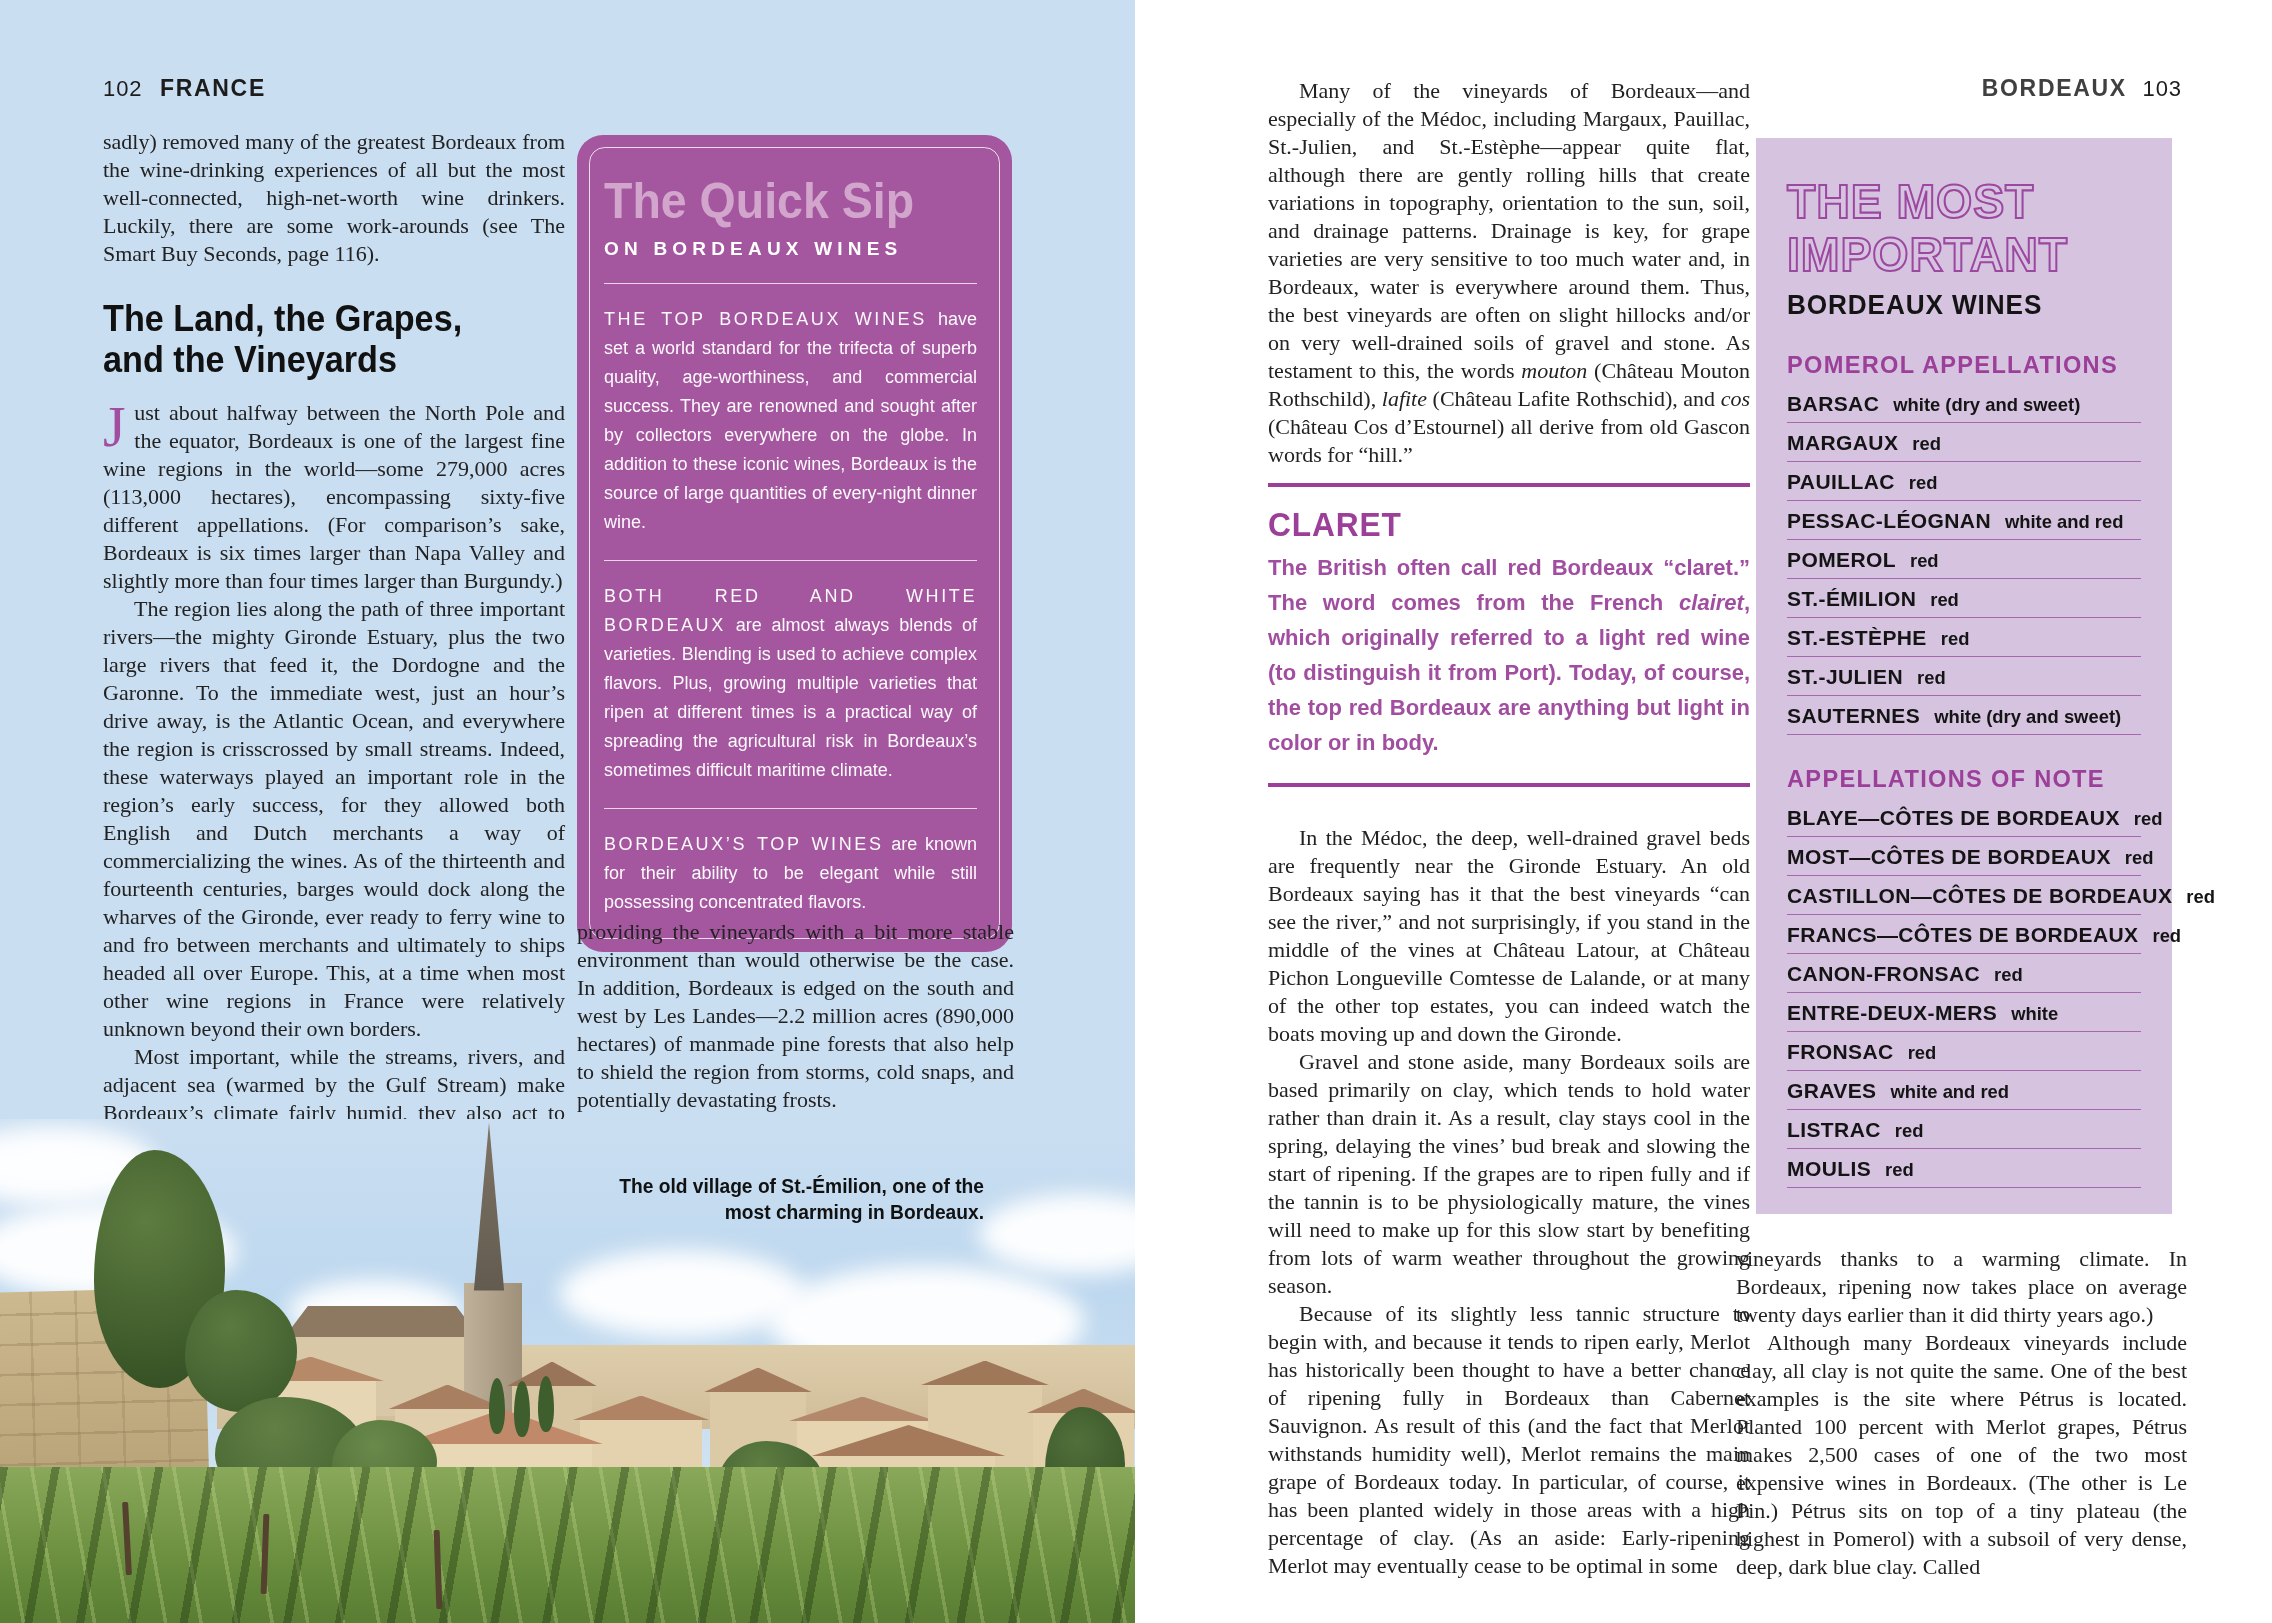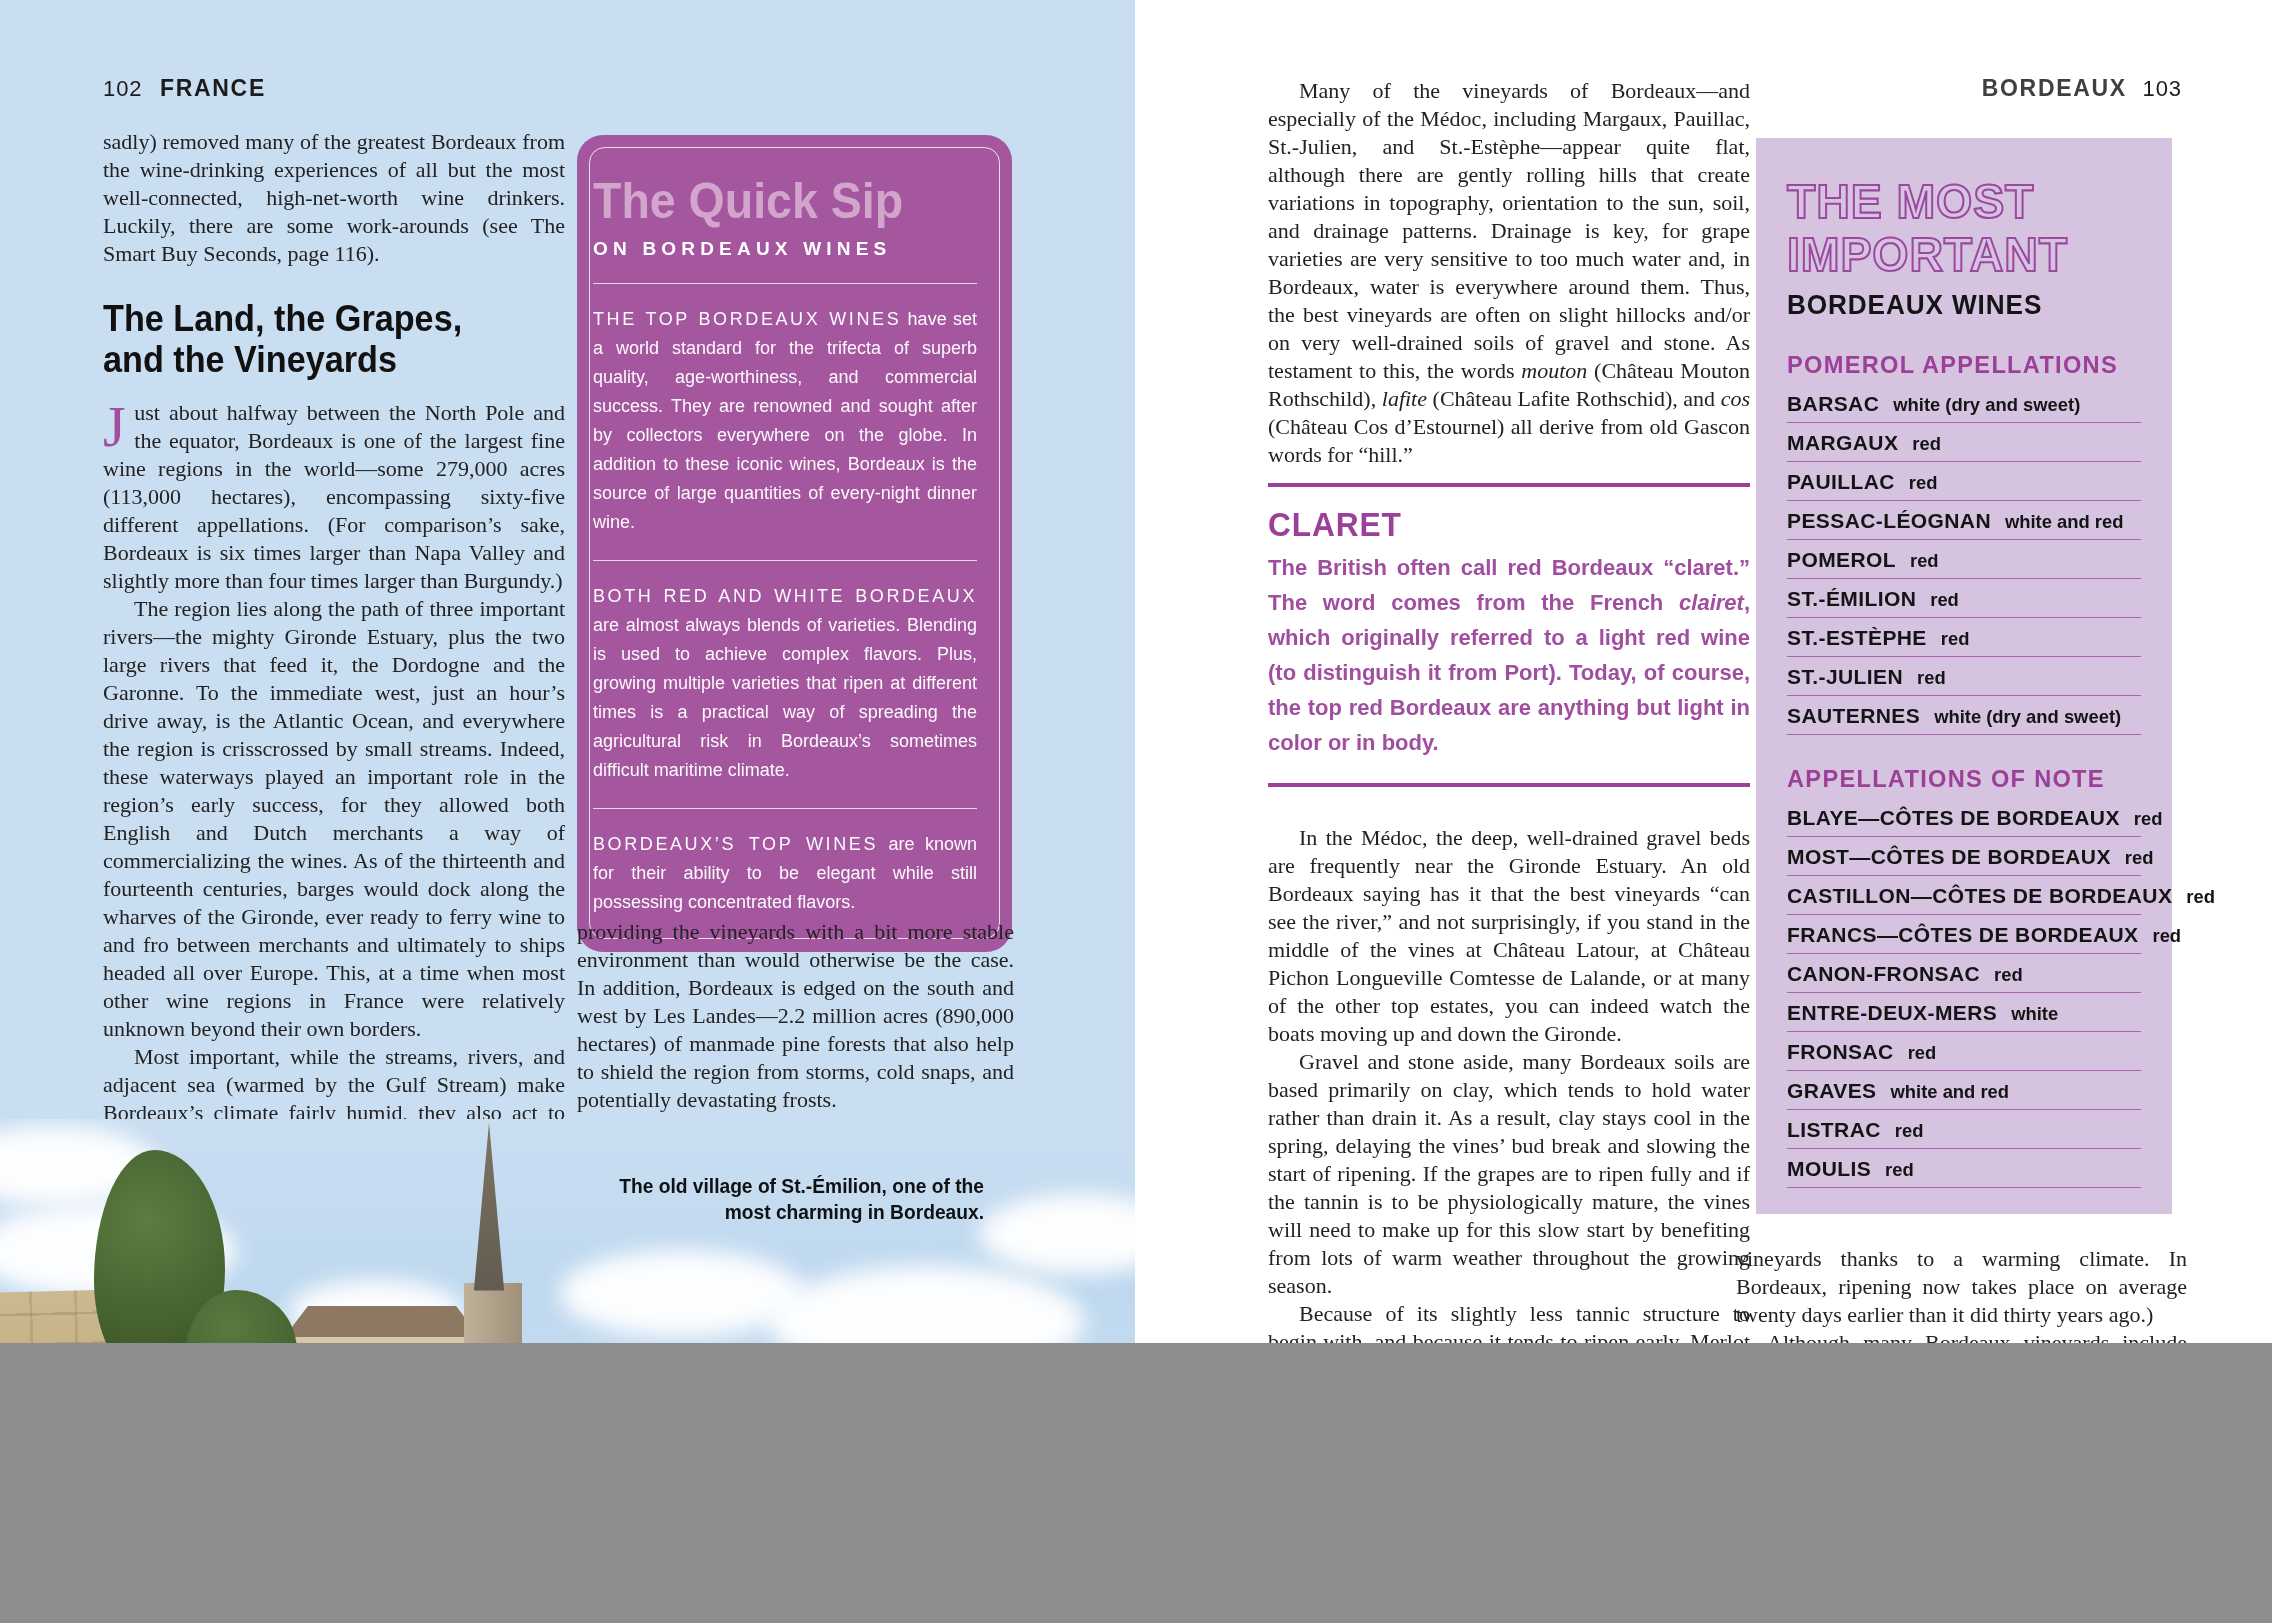--- a/index.html
+++ b/index.html
@@ -1,33 +1,33 @@
 <!DOCTYPE html>
 <html lang="en" style="font-size:14px"><head>
 <meta charset="utf-8">
 <style>
   html,body{margin:0;padding:0;background:#8d8d8d;}
-  #spread{position:relative;width:2273px;height:1343px;margin:0 auto;background:#ffffff;overflow:hidden;
+  #spread{position:relative;width:2273px;height:1623px;margin:0 auto;background:#ffffff;overflow:hidden;
     font-family:"Liberation Serif",serif;color:#1c1c1c;}
   
   .page-left{position:absolute;left:0;top:0;width:1135px;height:1623px;background:#cadef1;}
   .pg-head-left{position:absolute;left:103px;top:75px;display:flex;align-items:baseline;gap:17.5px;
     font-family:"Liberation Sans",sans-serif;}
   .pg-num{font-size:22px;font-weight:500;letter-spacing:0.9px;}
   .pg-sec{font-size:23px;font-weight:800;letter-spacing:1.7px;}
   .colL1{position:absolute;left:103px;top:128px;width:462px;}
   .body-par{font-size:22px;line-height:28px;text-align:justify;color:#222;hyphens:auto;-webkit-hyphens:auto;}
   .indent{text-indent:31px;}
   .h-land{margin:30px 0 19px 0;font-family:"Liberation Sans",sans-serif;font-weight:800;font-size:36px;
     line-height:41px;color:#111;transform:scaleX(.95);transform-origin:left;white-space:nowrap;}
   .dropcap{float:left;font-family:"Liberation Serif",serif;font-size:58px;line-height:47px;
     color:#a14e9f;padding:3.5px 8.7px 0 0;font-weight:400;}
   
   .quick-sip{position:absolute;left:577px;top:135px;width:435px;min-height:753px;background:#a4579f;
-    border-radius:26px;padding:40px 35px 35px 16px;box-sizing:border-box;}
+    border-radius:26px;padding:40px 35px 35px 27px;box-sizing:border-box;}
   .quick-sip::before{content:"";position:absolute;inset:12.2px;border:1.7px solid rgba(255,255,255,.8);
     border-radius:15.7px;pointer-events:none;}
   .qs-title{font-family:"Liberation Sans",sans-serif;font-weight:800;font-size:50px;line-height:52px;
     color:#d2a6cc;transform:scaleX(.93);transform-origin:left;white-space:nowrap;}
   .qs-sub{font-family:"Liberation Sans",sans-serif;font-weight:700;font-size:19px;letter-spacing:5.2px;
     color:#ffffff;margin-top:10.5px;}
   .qs-item{margin:0;}
   .qs-divider{border-top:1.7px solid rgba(255,255,255,.75);margin:23px 0 21px 0;}
   .qs-par{font-family:"Liberation Sans",sans-serif;font-size:18px;line-height:29px;color:rgba(255,255,255,.97);
     text-align:justify;hyphens:auto;-webkit-hyphens:auto;}

